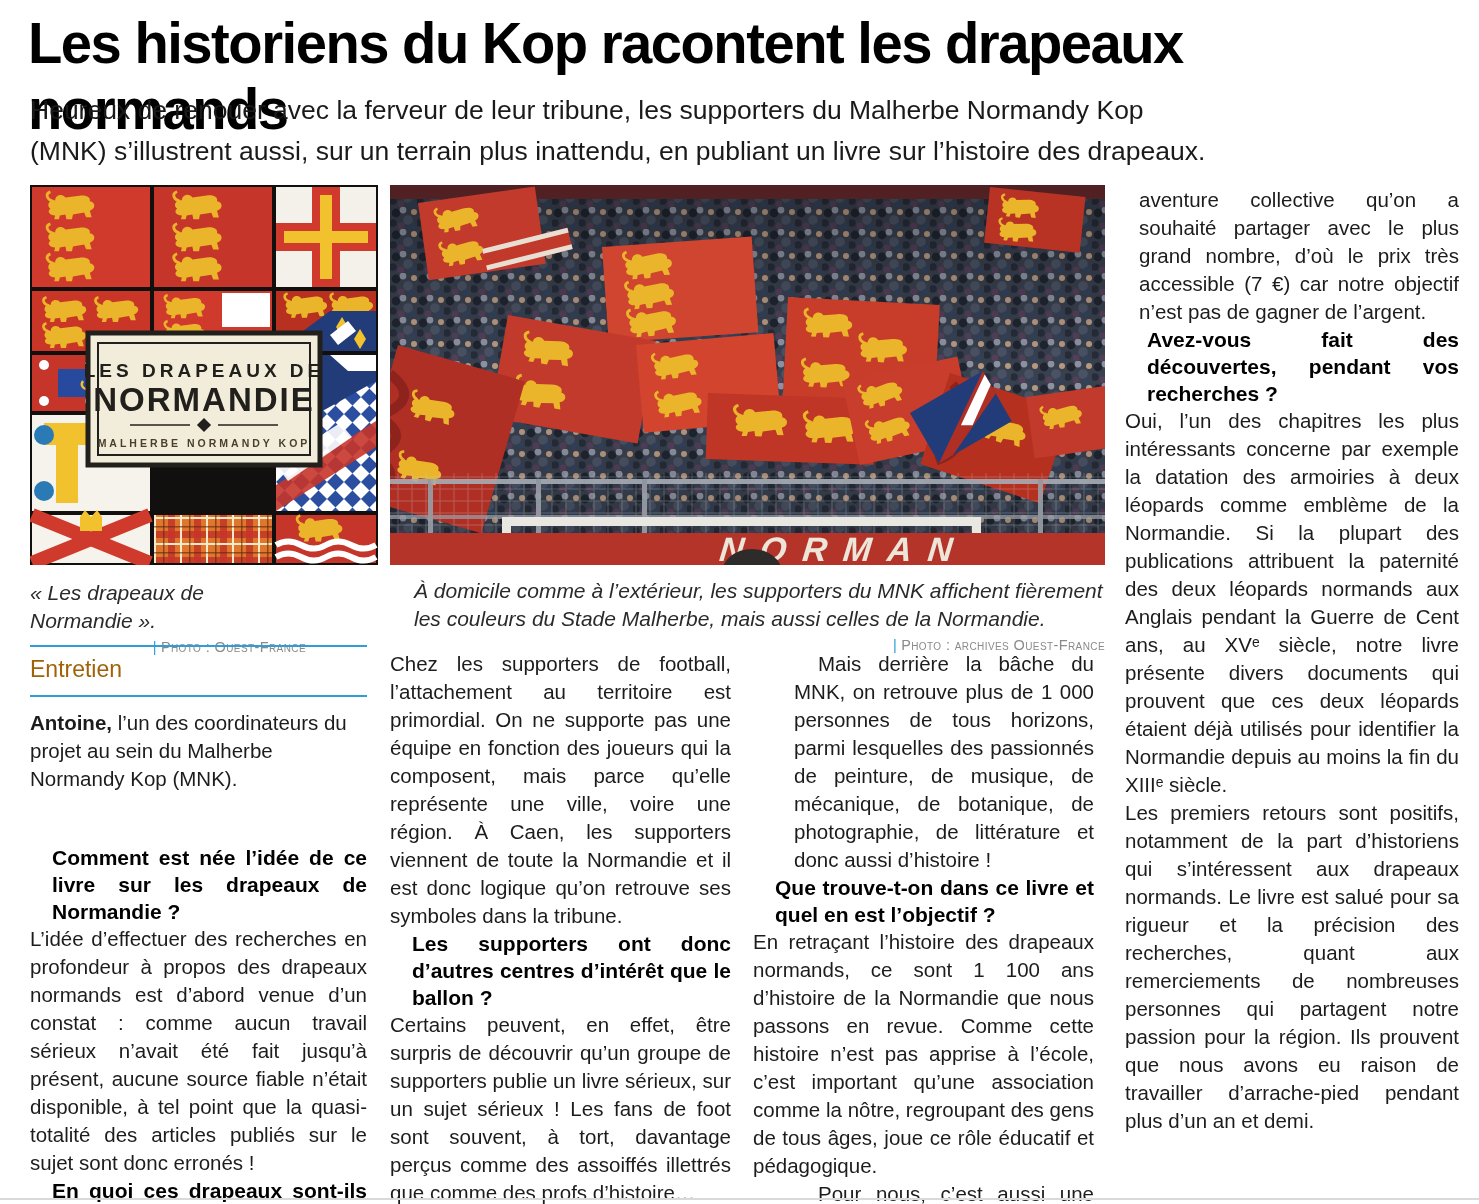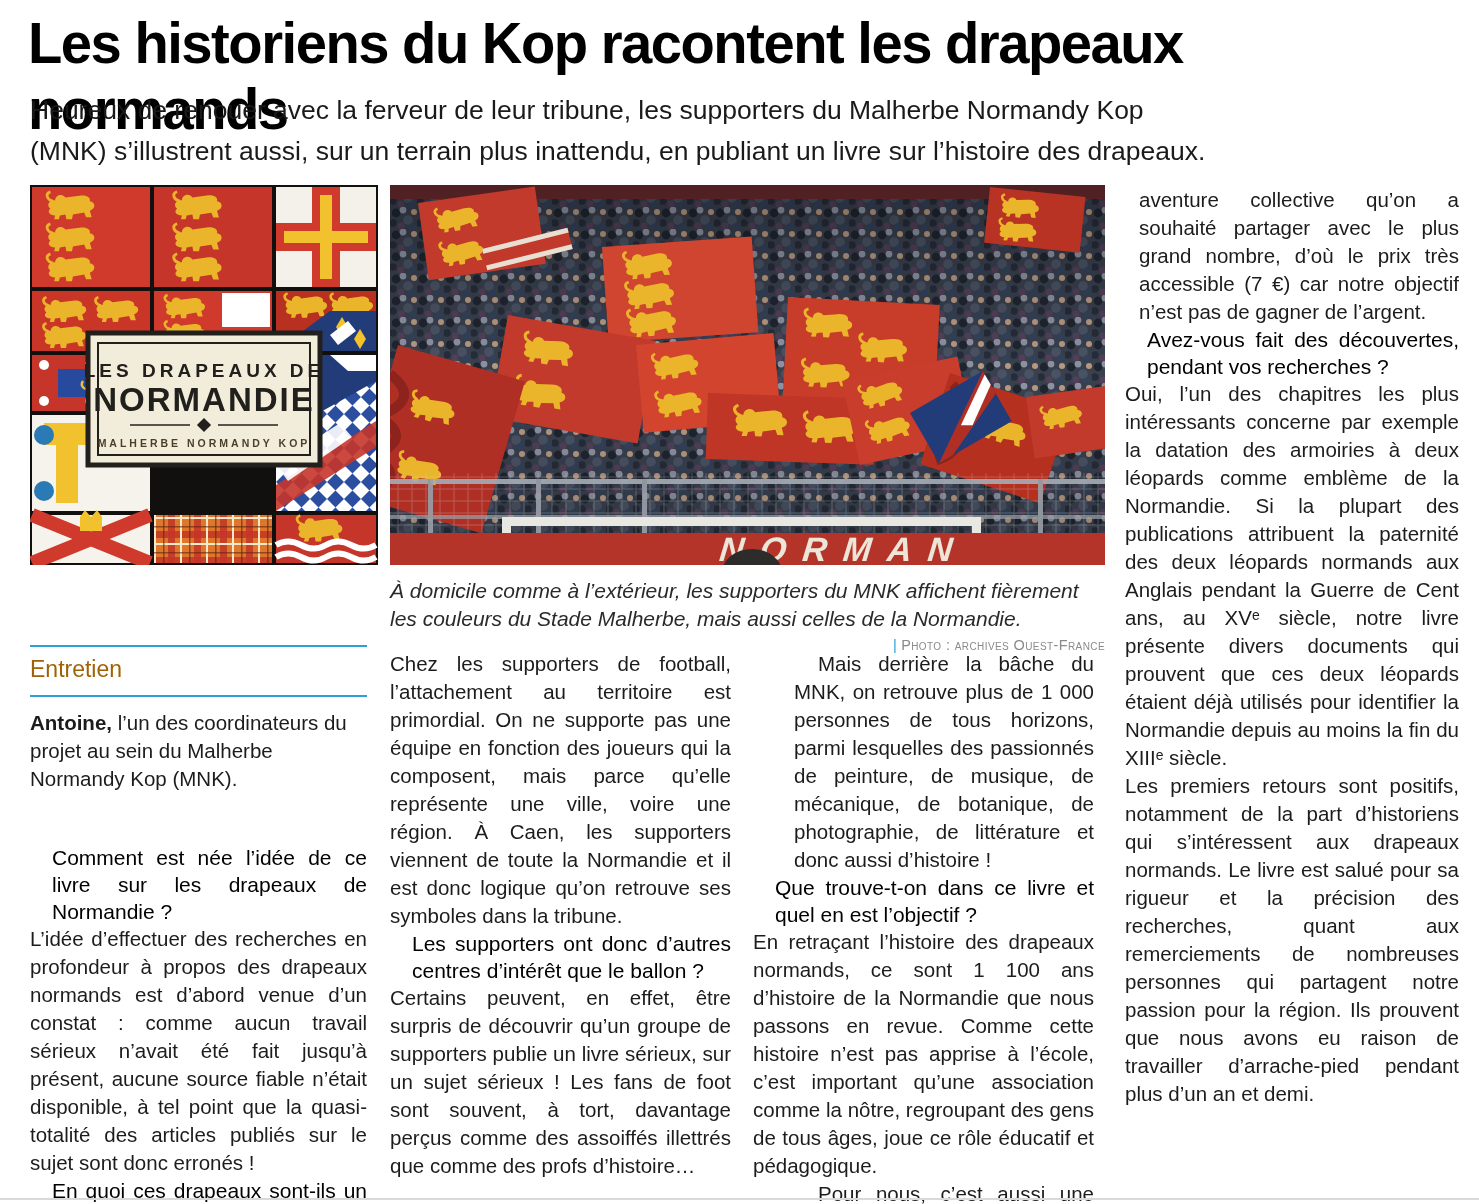--- a/index.html
+++ b/index.html
@@ -12,21 +12,21 @@
   .subhead span{display:block;}
   figure{margin:0;}
   .caption{font-style:italic;font-size:21px;line-height:28px;color:#2a2a2a;}
   .credit{font-size:14.5px;color:#8a8a8a;text-align:right;font-variant:small-caps;
           letter-spacing:.4px;margin-top:4px;}
   .credit .pipe{color:#2e9fd6;font-style:normal;padding-right:4px;}
   .col{width:341px;font-size:20.5px;line-height:28px;text-align:justify;}
   .col p{margin:0;text-align:justify;}
   .col p.cont{margin-top:0;margin-left:14px;}
   .col p.indent{text-indent:24px;margin-left:41px;}
-  .question{font-weight:normal;text-align:left;font-size:21px;line-height:27px;
+  .question{font-weight:bold;text-align:left;font-size:21px;line-height:27px;
             padding-left:22px;margin:27px 0 3px;color:#000;}
   .section-head{border-top:2px solid #2e9fd6;border-bottom:2px solid #2e9fd6;
                 padding:8px 0 12px;font-size:23px;color:#a16207;text-align:left;}
   .lead{margin-top:12px !important;text-align:left !important;}
   .lead b{font-weight:bold;text-align:center;}
   .bottom-rule{left:0;top:1198px;width:1479px;height:2px;background:#d9d9d9;}
 </style>
 </head>
 <body>
 
@@ -152,20 +152,24 @@
         <rect x="58" y="148" width="232" height="132" fill="#f2edda" stroke="#22201c" stroke-width="5"></rect>
         <rect x="68" y="158" width="212" height="112" fill="none" stroke="#22201c" stroke-width="2"></rect>
         <text x="174" y="192" text-anchor="middle" font-family="Liberation Sans, sans-serif" font-size="19" font-weight="bold" letter-spacing="4" fill="#22201c">LES DRAPEAUX DE</text>
         <text x="174" y="226" text-anchor="middle" font-family="Liberation Sans, sans-serif" font-size="33" font-weight="bold" letter-spacing="2" fill="#22201c">NORMANDIE</text>
         <line x1="100" y1="240" x2="160" y2="240" stroke="#22201c" stroke-width="1.4"></line>
         <line x1="188" y1="240" x2="248" y2="240" stroke="#22201c" stroke-width="1.4"></line>
         <rect x="169" y="235" width="10" height="10" transform="rotate(45 174 240)" fill="#22201c"></rect>
         <text x="174" y="262" text-anchor="middle" font-family="Liberation Sans, sans-serif" font-size="10.5" font-weight="bold" letter-spacing="3" fill="#4a3f2a">MALHERBE NORMANDY KOP</text>
       </g>
     </svg>
+    <figcaption style="margin-top:10px;">
+      <div class="caption">« Les drapeaux de Normandie ».</div>
+      <div class="credit"><span class="pipe">|</span><span>Photo : Ouest-France</span></div>
+    </figcaption>
   </figure>
 
   <figure class="abs" style="left:390px;top:185px;width:715px;">
     <svg width="715" height="380" viewBox="0 0 715 380" aria-hidden="true">
       <defs>
         <pattern id="crowd" width="27" height="22" patternUnits="userSpaceOnUse">
           <rect width="27" height="22" fill="#39404e"></rect>
           <circle cx="6" cy="6" r="4.4" fill="#1f2530"></circle>
           <circle cx="18" cy="13" r="4.8" fill="#4a5365"></circle>
           <circle cx="13" cy="3" r="3.4" fill="#8d93a3"></circle>
@@ -272,21 +276,21 @@
         <rect x="582" y="332" width="9" height="48" fill="#e9e7e1"></rect>
       </g>
 
       <g>
         <rect x="0" y="348" width="715" height="32" fill="#b5342a"></rect>
         <text x="368" y="376" font-family="Liberation Sans, sans-serif" font-size="34" font-weight="bold" font-style="italic" letter-spacing="16" fill="#ece5d8" transform="skewX(-6)">NORMAN</text>
       </g>
       <ellipse cx="362" cy="388" rx="30" ry="24" fill="#2e2c2a"></ellipse>
     </svg>
     <figcaption style="margin-top:8px;">
-      <div class="caption" style="width:700px;">À domicile comme à l’extérieur, les supporters du MNK affichent fièrement les couleurs du Stade Malherbe, mais aussi celles de la Normandie.</div>
+      <div class="caption" style="width:700px;margin-left:24px;">À domicile comme à l’extérieur, les supporters du MNK affichent fièrement les couleurs du Stade Malherbe, mais aussi celles de la Normandie.</div>
       <div class="credit"><span class="pipe">|</span><span>Photo : archives Ouest-France</span></div>
     </figcaption>
   </figure>
 
   <div class="abs col" style="left:30px;top:645px;width:337px;">
     <div class="section-head">Entretien</div>
     <p class="lead"><b>Antoine,</b><span> l’un des coordinateurs du projet au sein du Malherbe Normandy Kop (MNK).</span></p>
     <p class="question" style="margin-top:51px;">Comment est née l’idée de ce livre sur les drapeaux de Normandie ?</p>
     <p>L’idée d’effectuer des recherches en profondeur à propos des drapeaux normands est d’abord venue d’un constat : comme aucun travail sérieux n’avait été fait jusqu’à présent, aucune source fiable n’était disponible, à tel point que la quasi-totalité des articles publiés sur le sujet sont donc erronés !</p>
     <p class="question">En quoi ces drapeaux sont-ils un sujet important pour les supporters du MNK ?</p>

